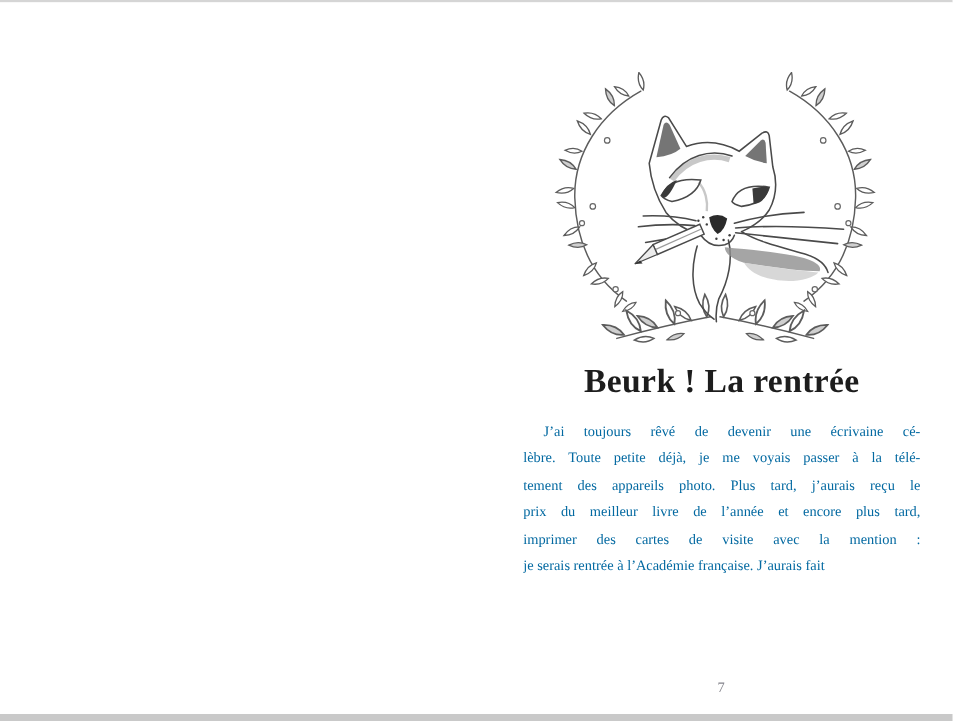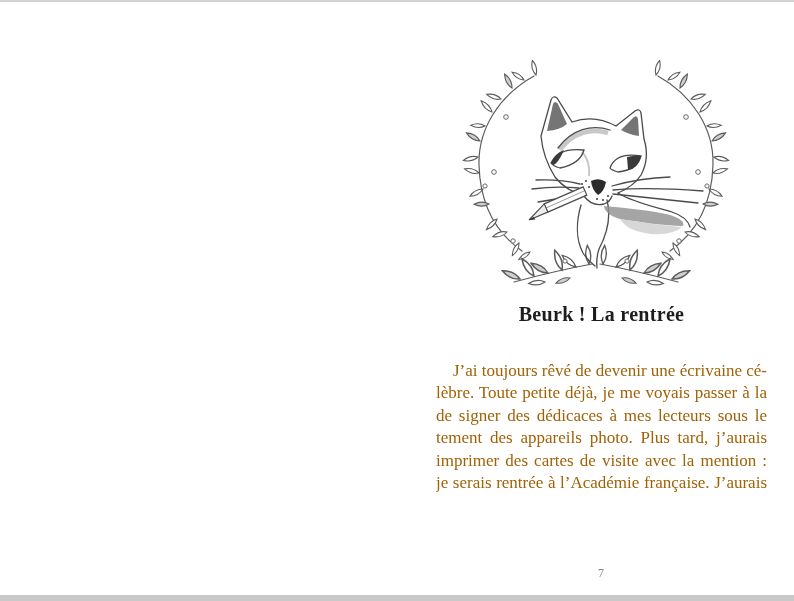--- a/index.html
+++ b/index.html
@@ -19,26 +19,26 @@
   }
   .page { position:absolute; top:2px; height:593px; background:#ffffff; }
   .page-left  { left:0; width:397px; }
   .page-right { left:397px; width:397px; }
 
   .illustration {
     position:absolute; left:455px; top:60px; width:290px; height:235px;
   }
   .chapter-title {
     position:absolute; left:437px; top:303px; width:329px;
-    text-align:center; font-size:20px; font-weight:700; color:#1d1d1d;
+    text-align:center; font-size:28px; font-weight:700; color:#1d1d1d;
     letter-spacing:0.3px;
   }
   .paragraph {
-    position:absolute; left:436px; top:360px; width:331px;
-    font-size:17px; color:#a16207;
+    position:absolute; left:436px; top:348px; width:331px;
+    font-size:12px; color:#0369a1;
   }
   .pline {
     height:22.4px; line-height:22.4px; overflow:hidden;
     text-align:justify; text-align-last:justify; white-space:normal;
   }
   .pline:first-child { text-indent:17px; }
   .pline:last-child  { text-align-last:left; }
   .page-number {
     position:absolute; left:437px; top:566px; width:328px;
     text-align:center; font-size:12px; color:#85858d;
@@ -192,22 +192,22 @@
       <path d="M 620,219 C 645,223 668,226 682,227 C 676,233 660,236 645,233
                C 633,231 624,226 620,219 Z" fill="#c6c6c6" opacity="0.7"></path>
     </g>
   </svg>
 
   <h1 class="chapter-title">Beurk ! La rentrée</h1>
 
   <div class="paragraph">
     <div class="pline">J’ai toujours rêvé de devenir une écrivaine cé-</div>
     <div class="pline">lèbre. Toute petite déjà, je me voyais passer à la télé-</div>
-    <div class="pline">de signer des dédicaces à mes lecteurs sous le crépi-</div>
     <div class="pline">tement des appareils photo. Plus tard, j’aurais reçu le</div>
+    <div class="pline">prix du meilleur livre de l’année et encore plus tard,</div>
     <div class="pline">imprimer des cartes de visite avec la mention :</div>
     <div class="pline">je serais rentrée à l’Académie française. J’aurais fait</div>
   </div>
 
   <div class="page-number">7</div>
 
   <div class="bottom-bar"></div>
 </div>
 
 </body></html>

